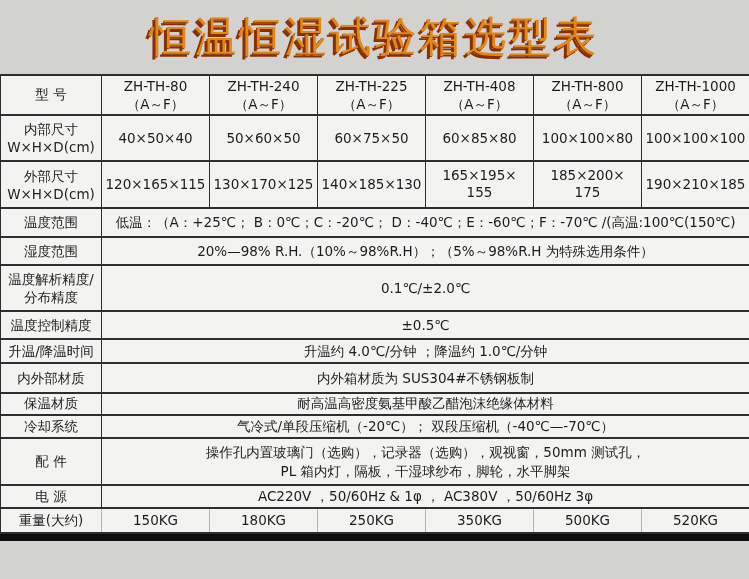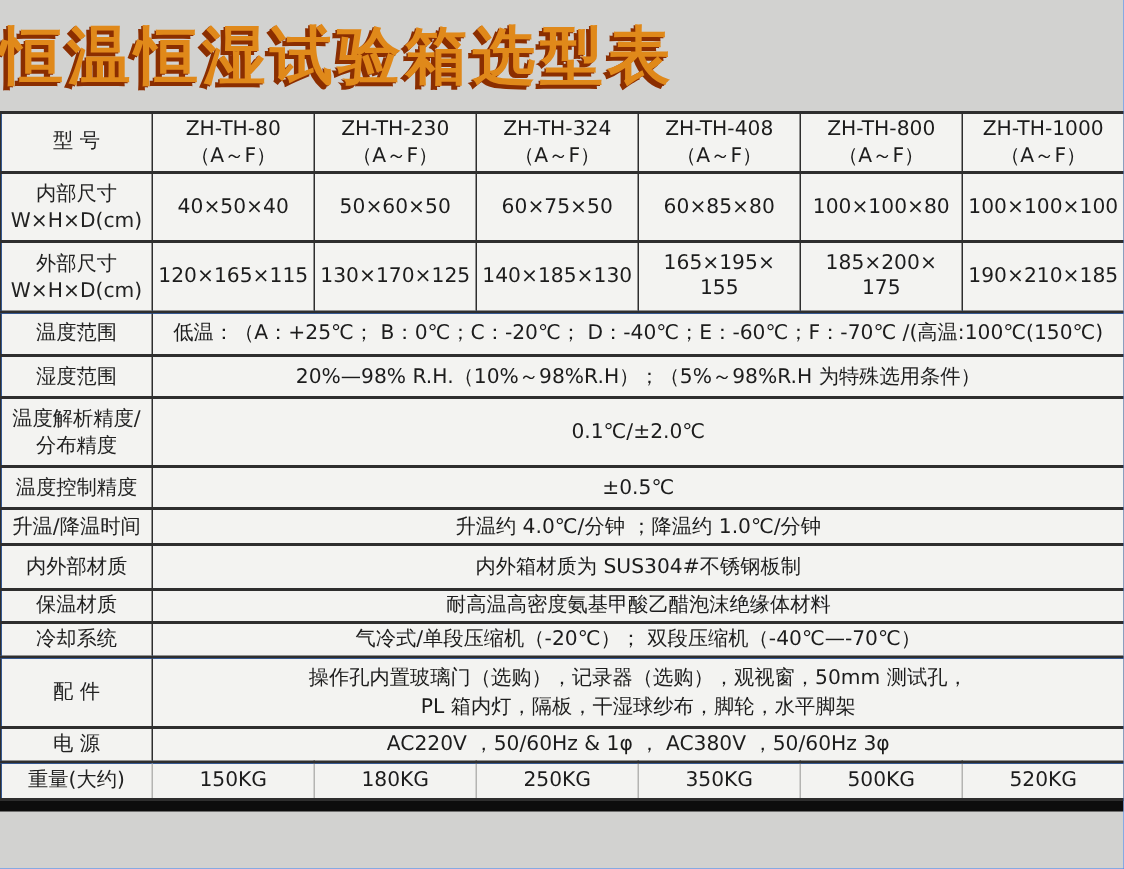--- a/index.html
+++ b/index.html
@@ -6,23 +6,23 @@
   html, body { margin: 0; padding: 0; }
   body {
     width: 749px; height: 579px;
     background: #d2d2d0;
     font-family: "DejaVu Sans", "Liberation Sans", sans-serif;
     color: #1c1c1c;
     overflow: hidden;
   }
   .page-title {
     height: 74px;
-    text-align: left;
+    text-align: center;
     font-size: 42px;
-    font-weight: bold;
+    font-weight: normal;
     line-height: 74px;
     color: #e0891a;
     text-shadow: -3px 3px 0 #8b2e00, -1px 1px 0 #8b2e00;
     letter-spacing: 3px;
     white-space: nowrap;
   }
   table.spec {
     width: 749px;
     border-collapse: collapse;
     table-layout: fixed;
@@ -79,25 +79,25 @@
   </colgroup>
 
   <tbody>
       <tr class="r-model">
     <td class="lbl">型 号</td>
     <td class="two-line">
       <span>ZH-TH-80</span>
       <span>（A～F）</span>
     </td>
     <td class="two-line">
-      <span>ZH-TH-230</span>
-      <span>（A～F）</span>
-    </td>
-    <td class="two-line">
-      <span>ZH-TH-324</span>
+      <span>ZH-TH-240</span>
+      <span>（A～F）</span>
+    </td>
+    <td class="two-line">
+      <span>ZH-TH-225</span>
       <span>（A～F）</span>
     </td>
     <td class="two-line">
       <span>ZH-TH-408</span>
       <span>（A～F）</span>
     </td>
     <td class="two-line">
       <span>ZH-TH-800</span>
       <span>（A～F）</span>
     </td>

